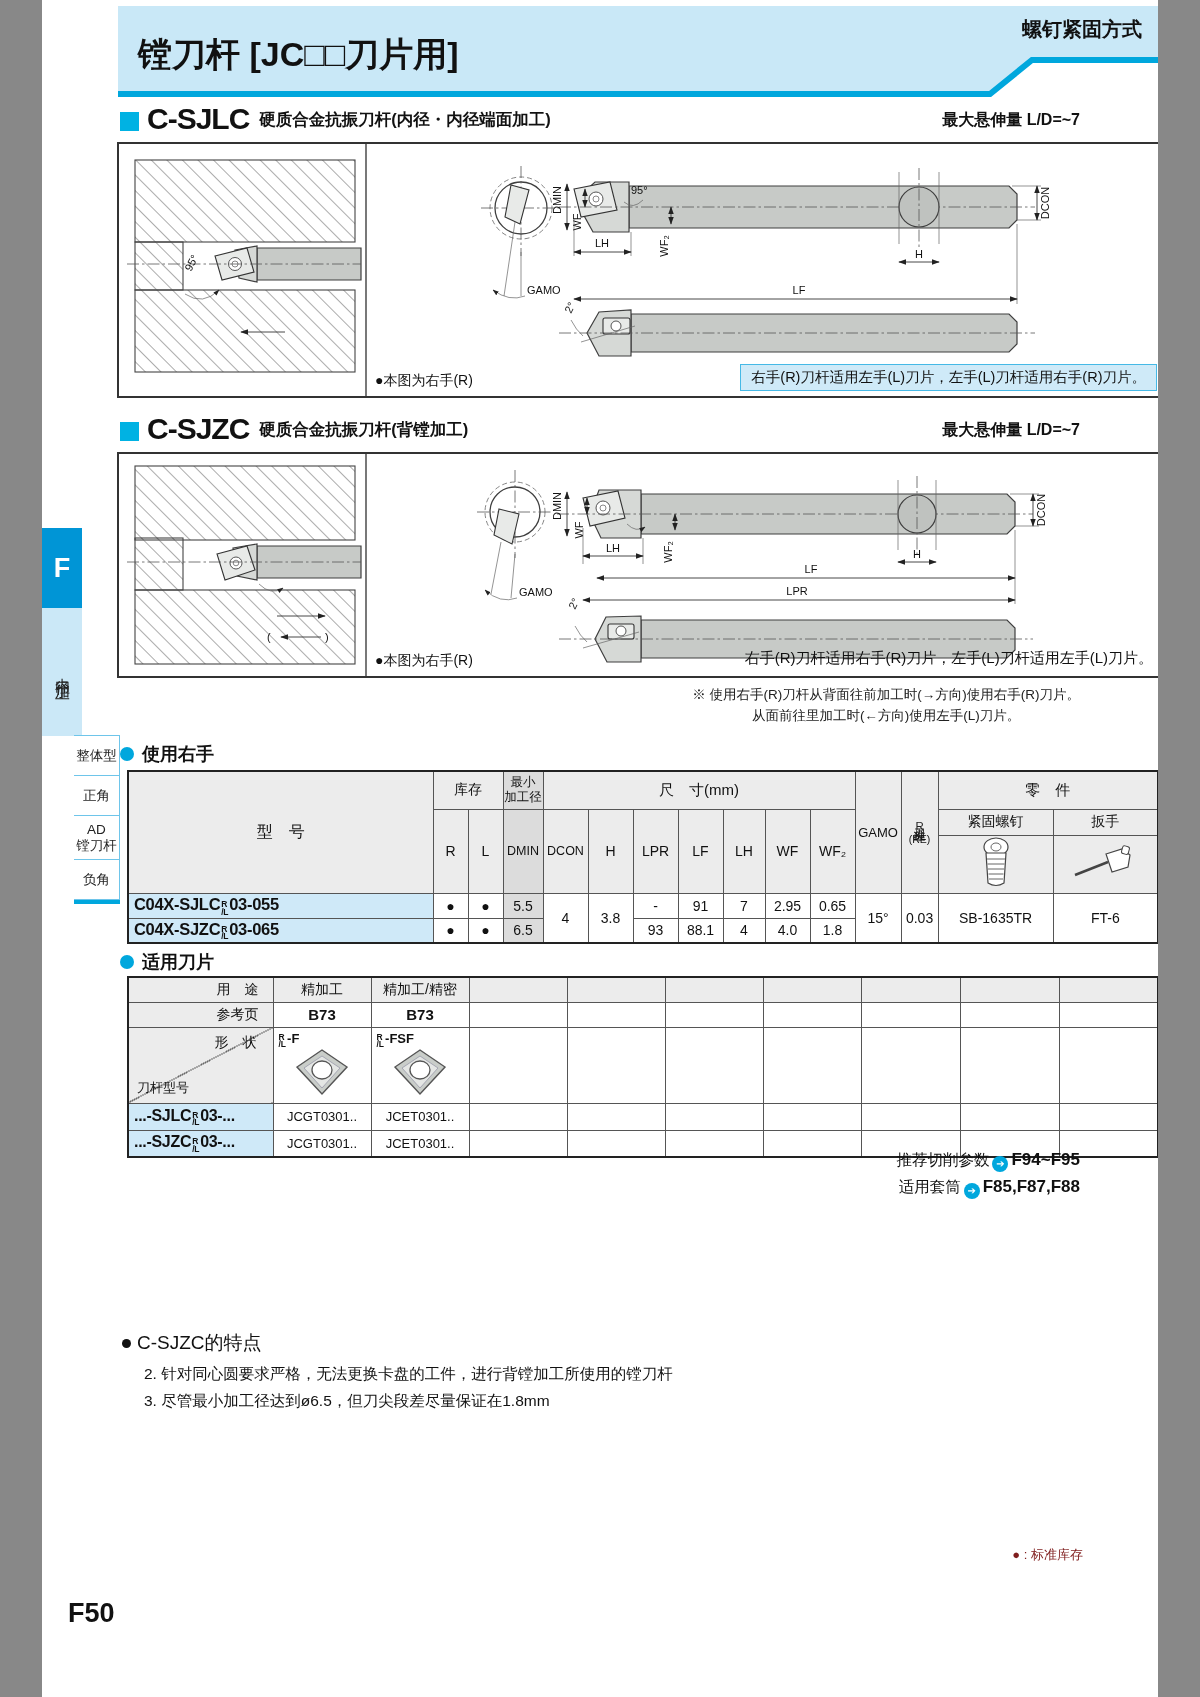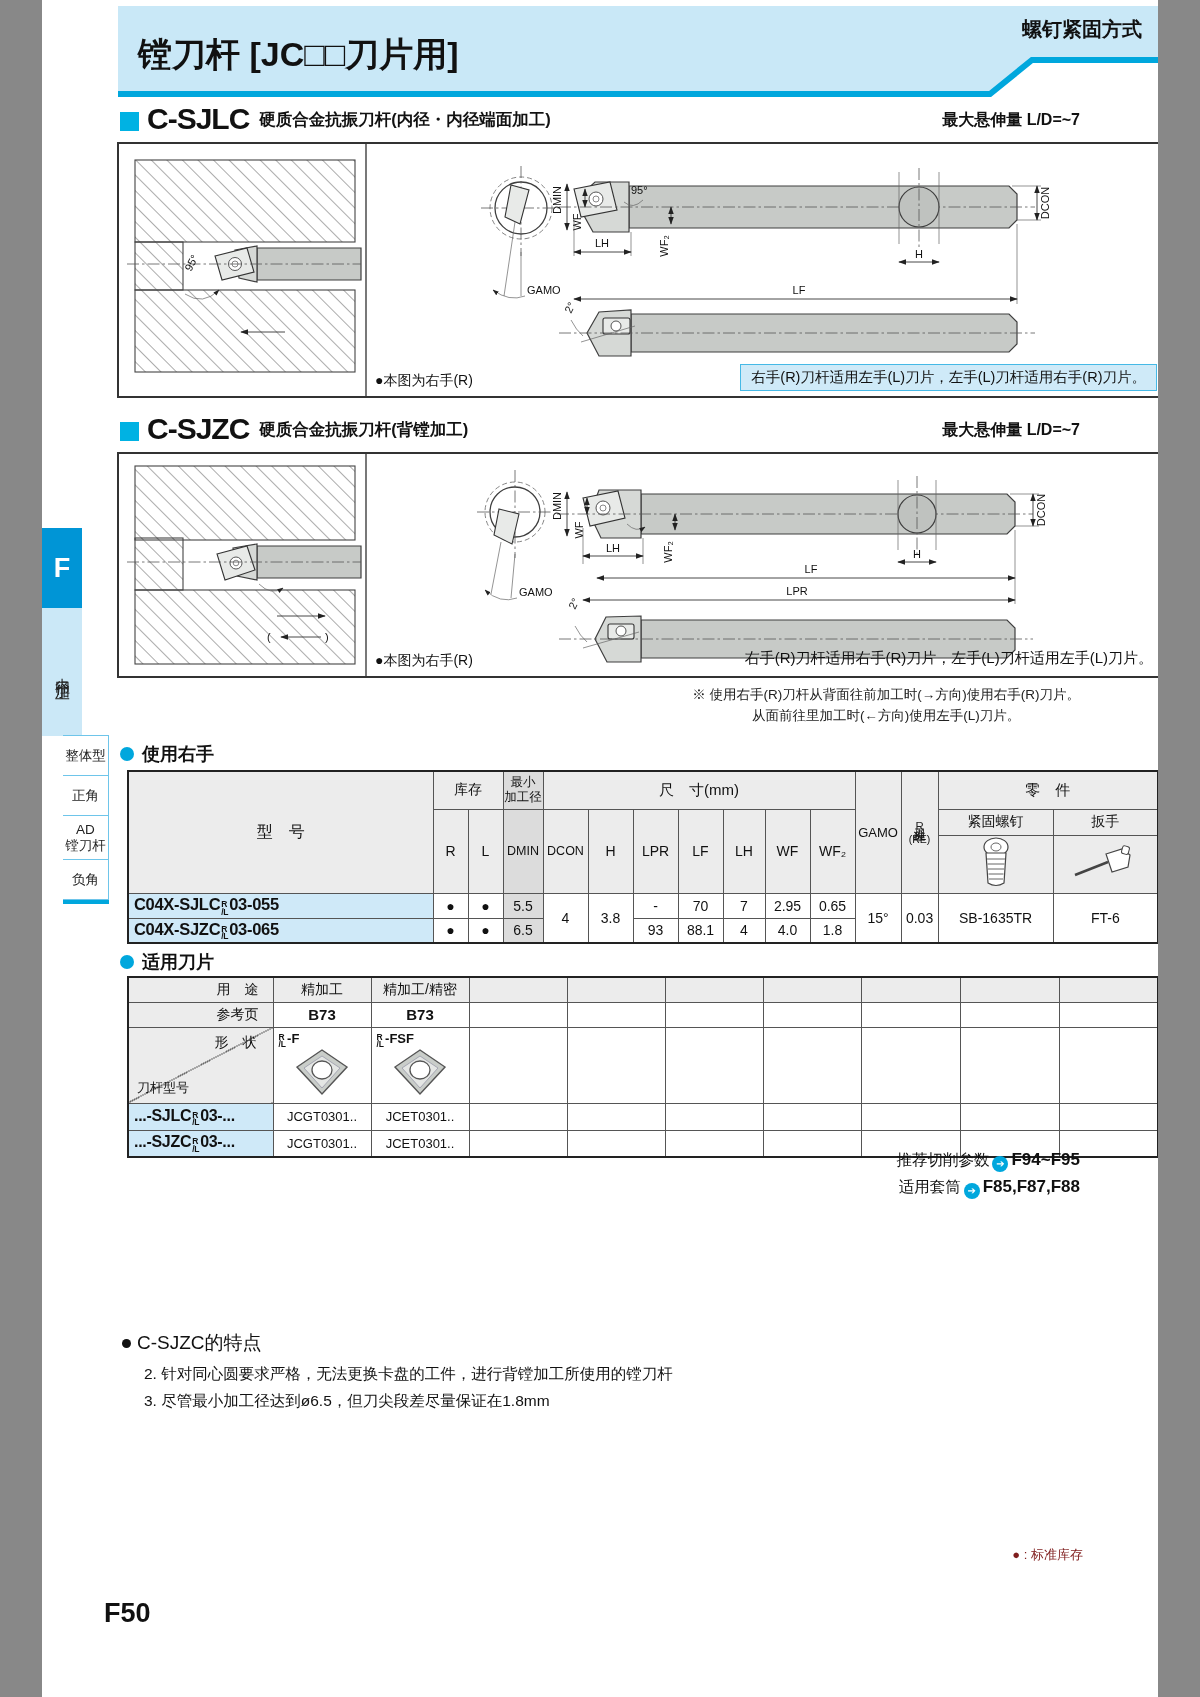--- a/index.html
+++ b/index.html
@@ -11,21 +11,21 @@
   .header-svg { position:absolute; top:0; left:0; }
   .page-title { position:absolute; top:32px; left:96px; font-size:34px; font-weight:700; color:#111; letter-spacing:0; }
   .method-label { position:absolute; top:16px; right:16px; font-size:20px; font-weight:700; color:#111; }
 
   
   .side-tab-f { position:absolute; left:0; top:528px; width:40px; height:80px; background:#0095d6;
                 color:#fff; font-size:27px; font-weight:700; display:flex; align-items:center; justify-content:center; }
   .side-tab-cat { position:absolute; left:0; top:608px; width:40px; height:128px; background:#cbe8f7;
                   display:flex; align-items:center; justify-content:center; }
   .vtext { writing-mode:vertical-rl; text-orientation:upright; letter-spacing:3px; font-size:15px; color:#222; }
-  .side-menu { position:absolute; left:4px; top:736px; width:63px;padding-left:17px; }
+  .side-menu { position:absolute; left:15px; top:736px; width:63px;padding-left:17px; }
   .side-item { border:1px solid #6ec5ea; border-left:none; margin-top:-1px; background:#fff; height:41px;
                display:flex; flex-direction:column; align-items:center; justify-content:center; font-size:13.5px; color:#222; line-height:16px; }
   .side-item.two { height:45px; }
   .side-accent { height:4px; background:#00a7dd; }
 
   
   .sec-head { position:absolute; left:78px; right:78px; display:flex; align-items:flex-end; }
   .sq { width:19px; height:19px; background:#00b2e3; margin-right:8px; margin-bottom:3px; }
   .sec-code { font-size:30px; font-weight:800; letter-spacing:-1px; color:#111; line-height:30px; }
   .sec-desc { font-size:16.5px; font-weight:600; margin-left:10px; margin-bottom:3px; color:#111; }
@@ -88,21 +88,21 @@
   .links { position:absolute; right:78px; top:1150px; text-align:right; }
   .link-line { margin-bottom:5px; font-size:15.5px; color:#111; }
   .link-icon { width:16px; height:16px; border-radius:50%; background:#00a7dd; color:#fff; font-size:10px;
                line-height:16px; display:inline-block; text-align:center; margin:0 3px; vertical-align:-2px; }
   .link-pages { font-weight:700; font-size:17px; }
   .feat { position:absolute; left:80px; }
   .feat-title { display:flex; align-items:center; font-size:19px; color:#111; }
   .fdot { width:9px; height:9px; border-radius:50%; background:#111; display:inline-block; margin-right:6px; }
   .feat-items { margin-left:22px; margin-top:4px; font-size:15.5px; line-height:27px; color:#111; }
   .legend { position:absolute; right:75px; top:1546px; font-size:13px; color:#7f1d1d; }
-  .page-num { position:absolute; left:26px; top:1598px; font-size:27px; font-weight:800; color:#111;margin-left:36px; }
+  .page-num { position:absolute; left:26px; top:1598px; font-size:27px; font-weight:800; color:#111; }
 </style>
 </head>
 <body>
 
 <div class="page">
 
   <div>
     <svg class="header-svg" width="1200" height="100">
       <polygon points="76,6 1200,6 1200,58 992,58 950,92 76,92" fill="#c9e8f7"></polygon>
       <path d="M76,94 L948,94 L990,60 L1200,60" fill="none" stroke="#00a7dd" stroke-width="6"></path>
@@ -408,21 +408,21 @@
               <span>R</span>
               <span>/L</span>
             </span><span>03-055</span>
       </td>
       <td>●</td>
       <td>●</td>
       <td class="shade">5.5</td>
       <td rowspan="2">4</td>
       <td rowspan="2">3.8</td>
       <td>-</td>
-      <td>70</td>
+      <td>91</td>
       <td>7</td>
       <td>2.95</td>
       <td>0.65</td>
       <td rowspan="2">15°</td>
       <td rowspan="2">0.03</td>
       <td rowspan="2">SB-1635TR</td>
       <td rowspan="2">FT-6</td>
     </tr>
     <tr class="dr">
       <td class="mblue model-cell">

